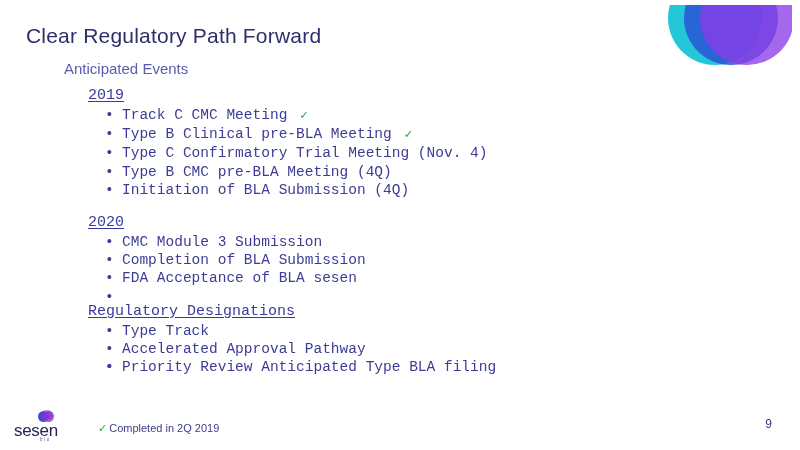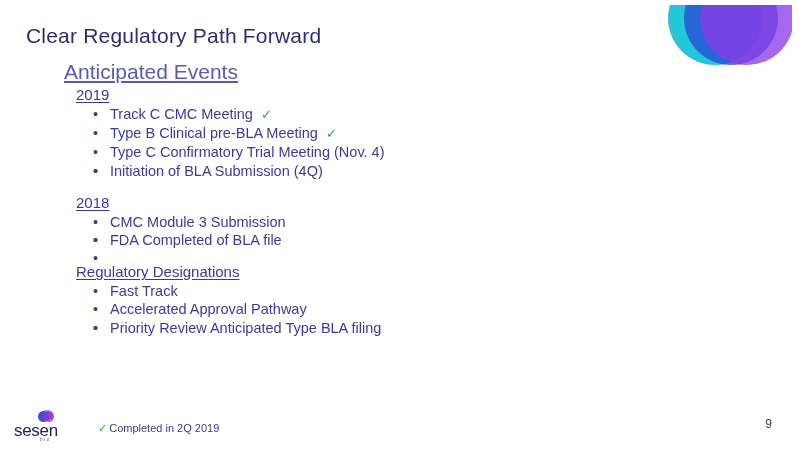--- a/index.html
+++ b/index.html
@@ -50,32 +50,32 @@
     color: #2e2e6e;
     letter-spacing: 0.2px;
     white-space: nowrap;
   }
 
   
   .subtitle {
     position: absolute;
     top: 60px;
     left: 64px;
-    font-size: 21px;
+    font-size: 15px;
     color: #5b5bb0;
     white-space: nowrap;
-    text-decoration: underline;
   }
 
   
   .content {
     position: absolute;
     top: 86px;
-    left: 76px;
+    left: 88px;
     width: 620px;
+    font-family: Liberation Mono, monospace;
   }
   .section {
     margin-bottom: 14px;
   }
   .section:last-child { margin-bottom: 0; }
 
   .section-heading {
     font-size: 15px;
     color: #3a3a9e;
     text-decoration: underline;
@@ -207,54 +207,56 @@
           <span class="dot">•</span>
           <span>Type B Clinical pre-BLA Meeting</span>
           <span class="check">✓</span>
         </li>
         <li>
           <span class="dot">•</span>
           <span>Type C Confirmatory Trial Meeting (Nov. 4)</span>
         </li>
         <li>
           <span class="dot">•</span>
+          <span>Type B CMC pre-BLA Meeting (4Q)</span>
         </li>
         <li>
           <span class="dot">•</span>
           <span>Initiation of BLA Submission (4Q)</span>
         </li>
       </ul>
     </div>
 
     <div class="section">
-      <div class="section-heading">2018</div>
+      <div class="section-heading">2020</div>
       <ul class="bullets">
         <li>
           <span class="dot">•</span>
           <span>CMC Module 3 Submission</span>
         </li>
         <li>
           <span class="dot">•</span>
-        </li>
-        <li>
-          <span class="dot">•</span>
-          <span>FDA Completed of BLA file</span>
+          <span>Completion of BLA Submission</span>
+        </li>
+        <li>
+          <span class="dot">•</span>
+          <span>FDA Acceptance of BLA sesen</span>
         </li>
         <li>
           <span class="dot">•</span>
         </li>
       </ul>
     </div>
 
     <div class="section">
       <div class="section-heading">Regulatory Designations</div>
       <ul class="bullets">
         <li>
           <span class="dot">•</span>
-          <span>Fast Track</span>
+          <span>Type Track</span>
         </li>
         <li>
           <span class="dot">•</span>
           <span>Accelerated Approval Pathway</span>
         </li>
         <li>
           <span class="dot">•</span>
         </li>
         <li>
           <span class="dot">•</span>

